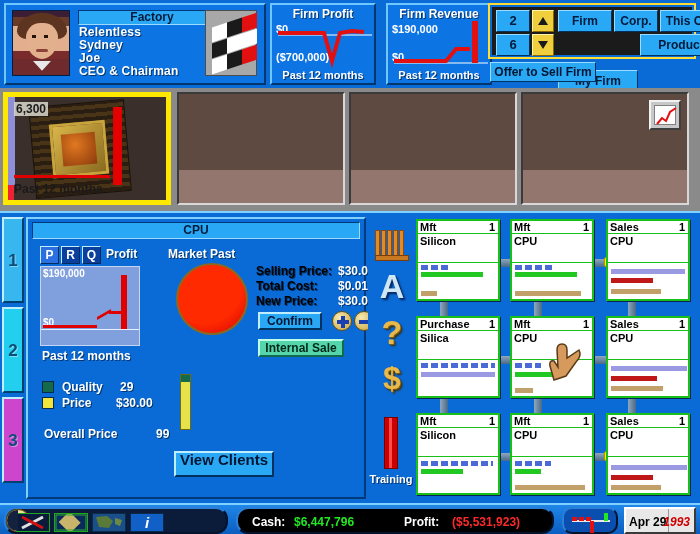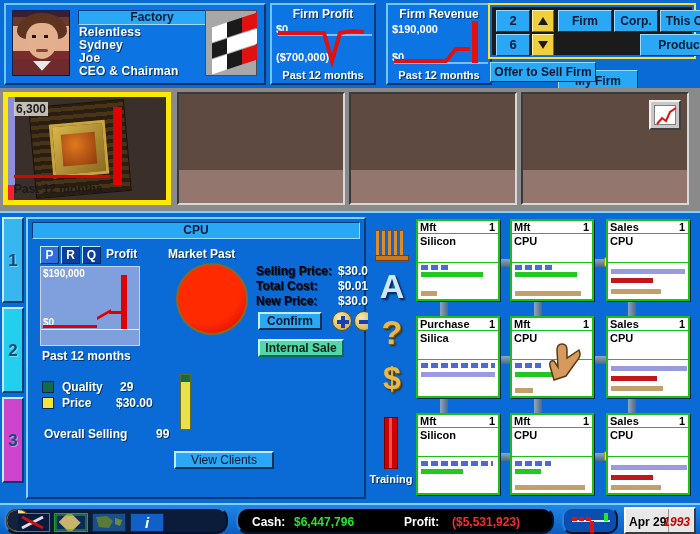--- a/index.html
+++ b/index.html
@@ -158,23 +158,23 @@
 
   .swatch{ position:absolute; width:12px; height:12px; border:1px solid #042a52;}
   #sw-quality{ left:14px; top:162px; background:#136b4c;}
   #sw-price{ left:14px; top:178px; background:#f2e63c;}
   .kv-l{ position:absolute; color:#fff; font-weight:bold; font-size:12px; text-shadow:1px 1px 0 #00356c;}
   #kl1{ left:34px; top:161px;} #kl2{ left:34px; top:177px;}
   #kv1{ left:92px; top:161px;} #kv2{ left:88px; top:177px;}
   #rating-lbl{ left:16px; top:208px;} #rating-val{ left:128px; top:208px;}
   #qbar{ position:absolute; left:152px; top:155px; width:11px; height:56px; background:#e8e24a; border:1px solid #6d6a10;}
   #qbar .cap{ position:absolute; left:0; top:0; width:9px; height:7px; background:#136b4c;}
-  #view-clients{ position:absolute; left:146px; top:232px; width:100px; height:18px; background:#29a8f5;
+  #view-clients{ position:absolute; left:146px; top:232px; width:100px; height:26px; background:#29a8f5;
      border:2px solid; border-color:#bfefff #00315f #00315f #bfefff;
-     color:#001531; font-weight:normal; font-size:12px; text-align:center; line-height:14px;}
+     color:#001531; font-weight:bold; font-size:15px; text-align:center; line-height:14px;}
 
   
   #iconcol{ position:absolute; left:368px; top:4px; width:46px; height:282px; background:#0a6ad6;}
   .bigicon{ position:absolute; left:6px; width:36px; height:36px;}
   #ic-books{ top:10px;}
   #ic-books .bk{ position:absolute; top:3px; width:5px; height:28px; background:#e08a28; border:1px solid #8a4a10;}
   #ic-books .base{ position:absolute; left:1px; top:28px; width:34px; height:6px; background:#c87820; border:1px solid #7a3f08;}
   #ic-a{ top:52px; color:#cfe6f7; font-weight:bold; font-size:34px; line-height:34px; text-align:center;
      text-shadow:1px 1px 0 #0a2f66, 2px 2px 2px #062455;}
   #ic-q{ top:98px; color:#e8b84a; font-weight:bold; font-size:34px; line-height:34px; text-align:center;
@@ -391,21 +391,21 @@
           <div class="h"></div>
         </div>
       <div id="internal-sale">Internal Sale</div>
 
       <div class="swatch" id="sw-quality"></div>
       <div class="swatch" id="sw-price"></div>
       <div class="kv-l" id="kl1">Quality</div>
       <div class="kv-l" id="kv1">29</div>
       <div class="kv-l" id="kl2">Price</div>
       <div class="kv-l" id="kv2">$30.00</div>
-      <div class="kv-l" id="rating-lbl">Overall Selling</div>
+      <div class="kv-l" id="rating-lbl">Overall Price</div>
       <div class="kv-l" id="rating-val">99</div>
       <div id="qbar">
           <div class="cap"></div>
         </div>
       <div id="view-clients">View Clients</div>
     </div>
 
     <div id="iconcol">
       <div class="bigicon" id="ic-books">
         <div class="bk" style="left:1px;"></div>

